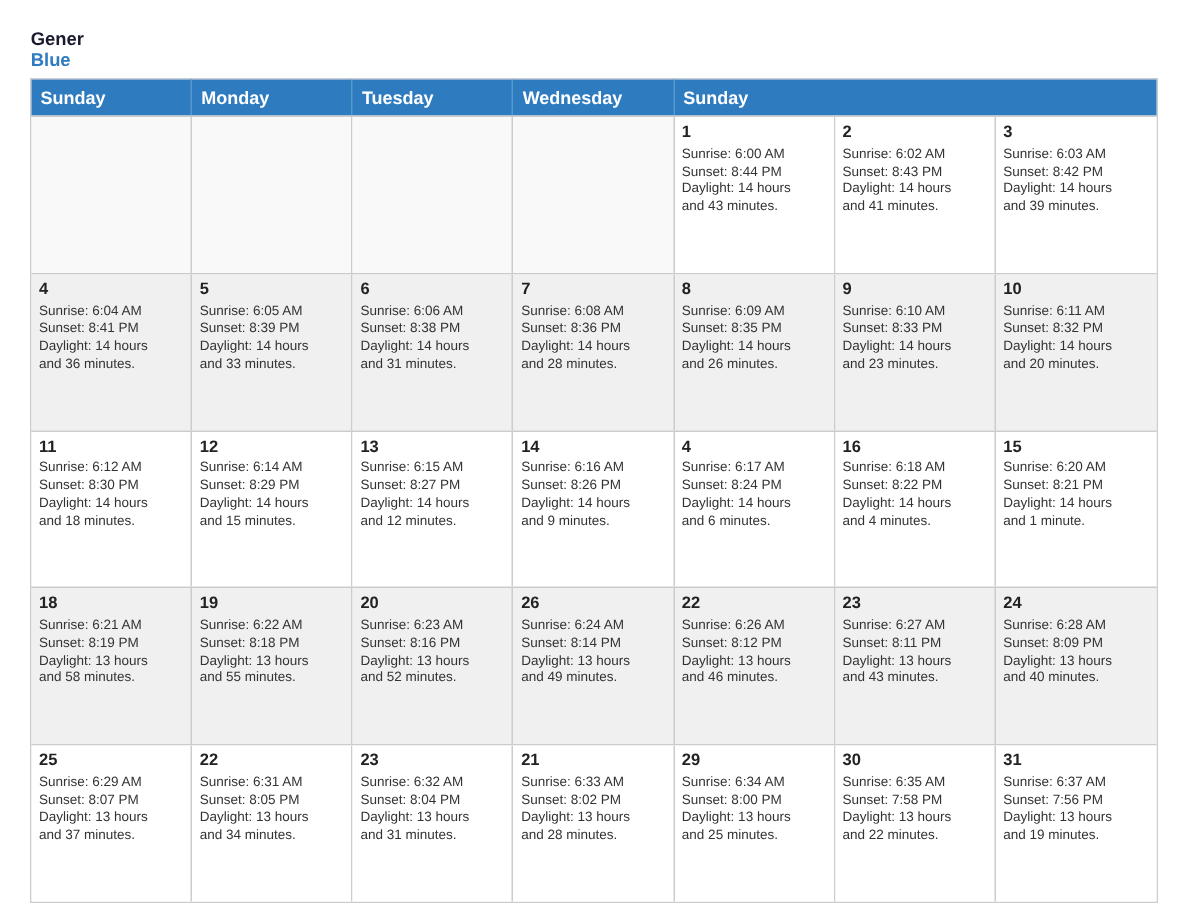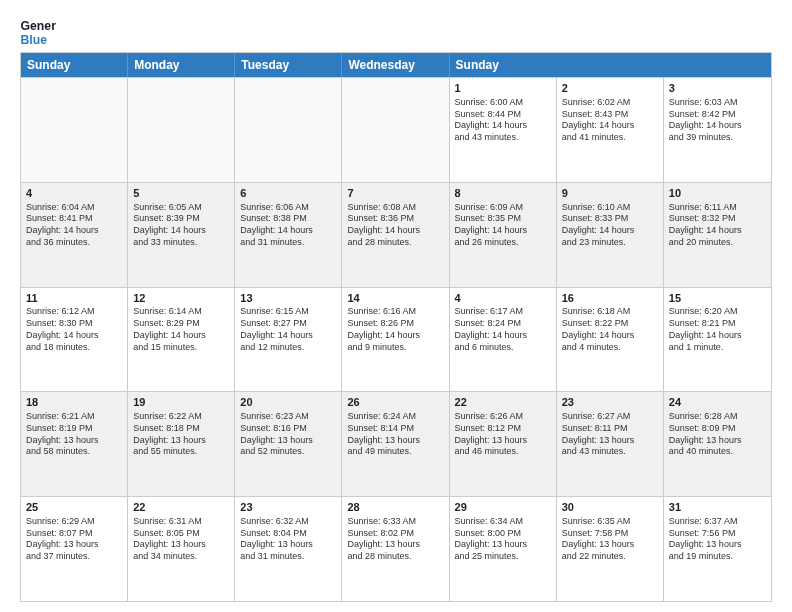--- a/index.html
+++ b/index.html
@@ -246,21 +246,21 @@
           </div>
           <div class="cal-cell">
             <span class="day-num">22</span>
             <div class="cell-content">Sunrise: 6:31 AM<br>Sunset: 8:05 PM<br>Daylight: 13 hours<br>and 34 minutes.</div>
           </div>
           <div class="cal-cell">
             <span class="day-num">23</span>
             <div class="cell-content">Sunrise: 6:32 AM<br>Sunset: 8:04 PM<br>Daylight: 13 hours<br>and 31 minutes.</div>
           </div>
           <div class="cal-cell">
-            <span class="day-num">28</span>
+            <span class="day-num">21</span>
             <div class="cell-content">Sunrise: 6:33 AM<br>Sunset: 8:02 PM<br>Daylight: 13 hours<br>and 28 minutes.</div>
           </div>
           <div class="cal-cell">
             <span class="day-num">29</span>
             <div class="cell-content">Sunrise: 6:34 AM<br>Sunset: 8:00 PM<br>Daylight: 13 hours<br>and 25 minutes.</div>
           </div>
           <div class="cal-cell">
             <span class="day-num">30</span>
             <div class="cell-content">Sunrise: 6:35 AM<br>Sunset: 7:58 PM<br>Daylight: 13 hours<br>and 22 minutes.</div>
           </div>

